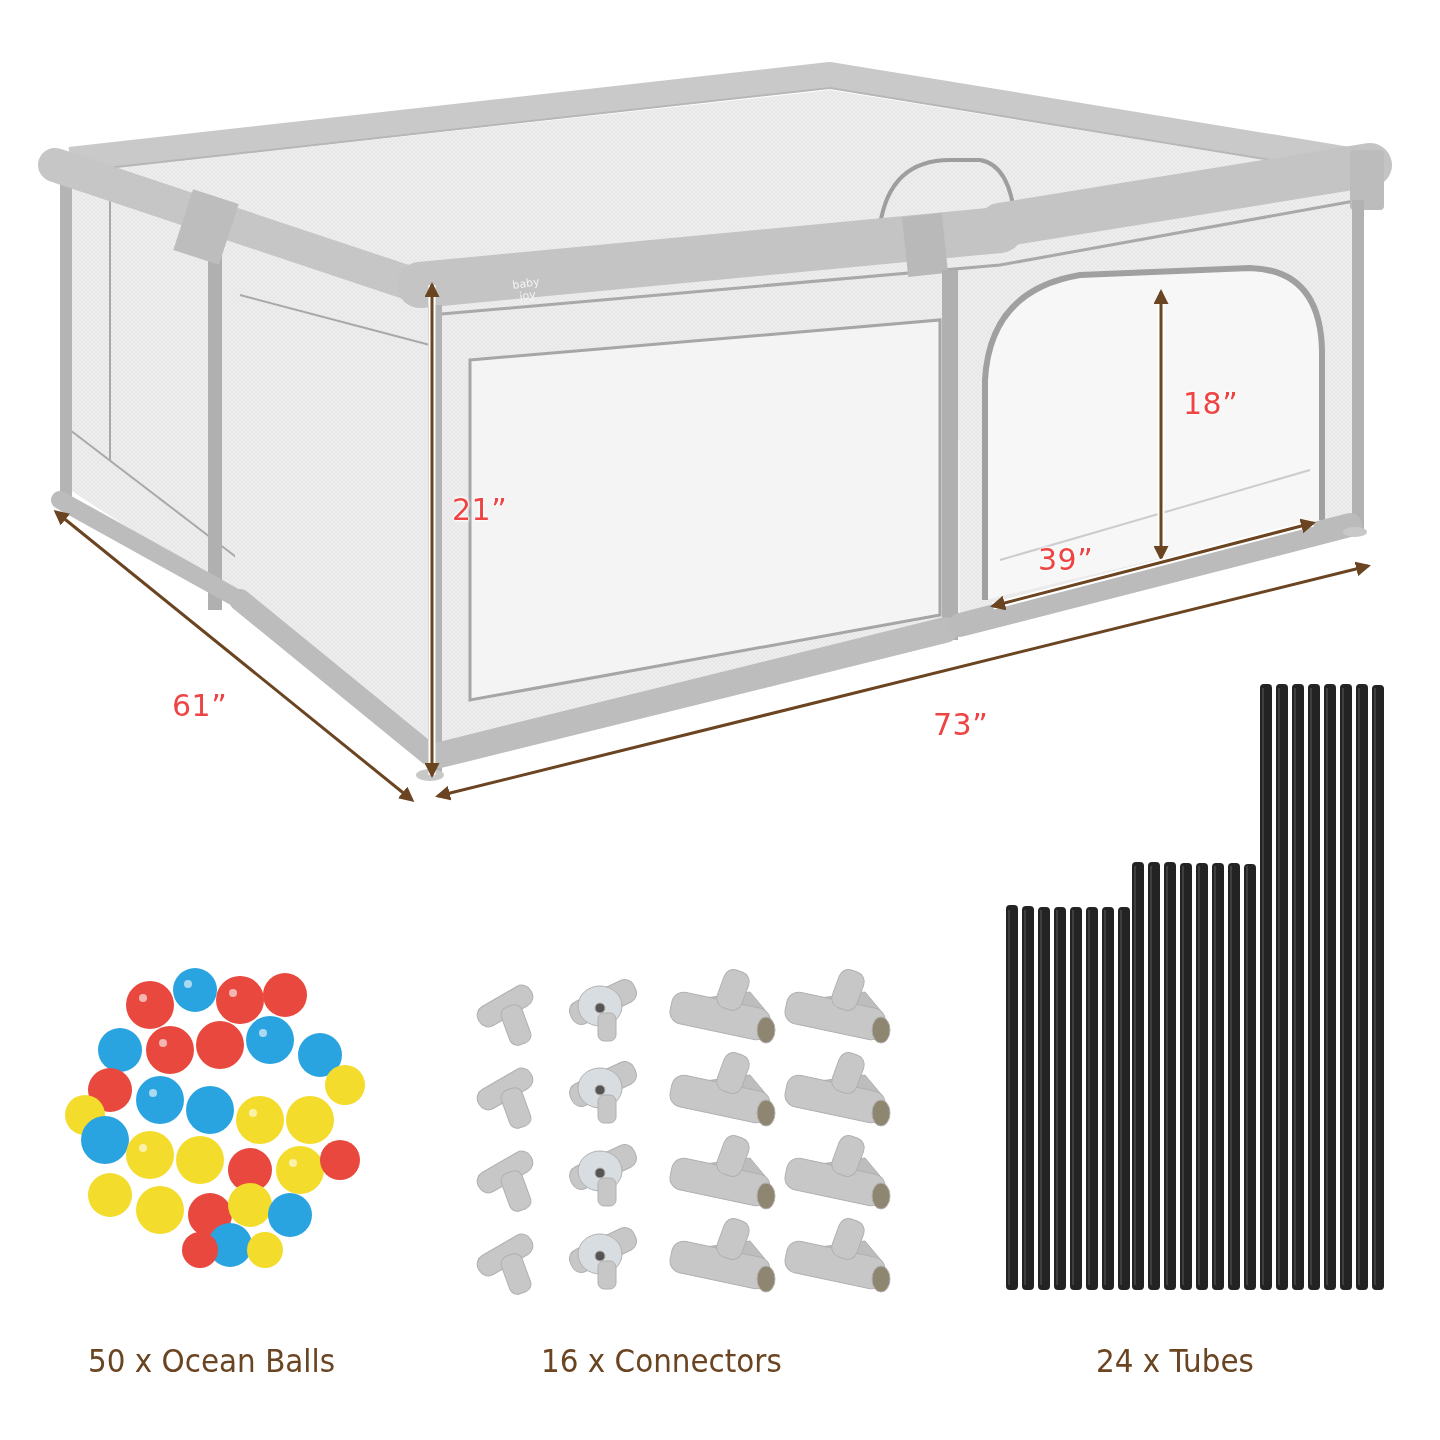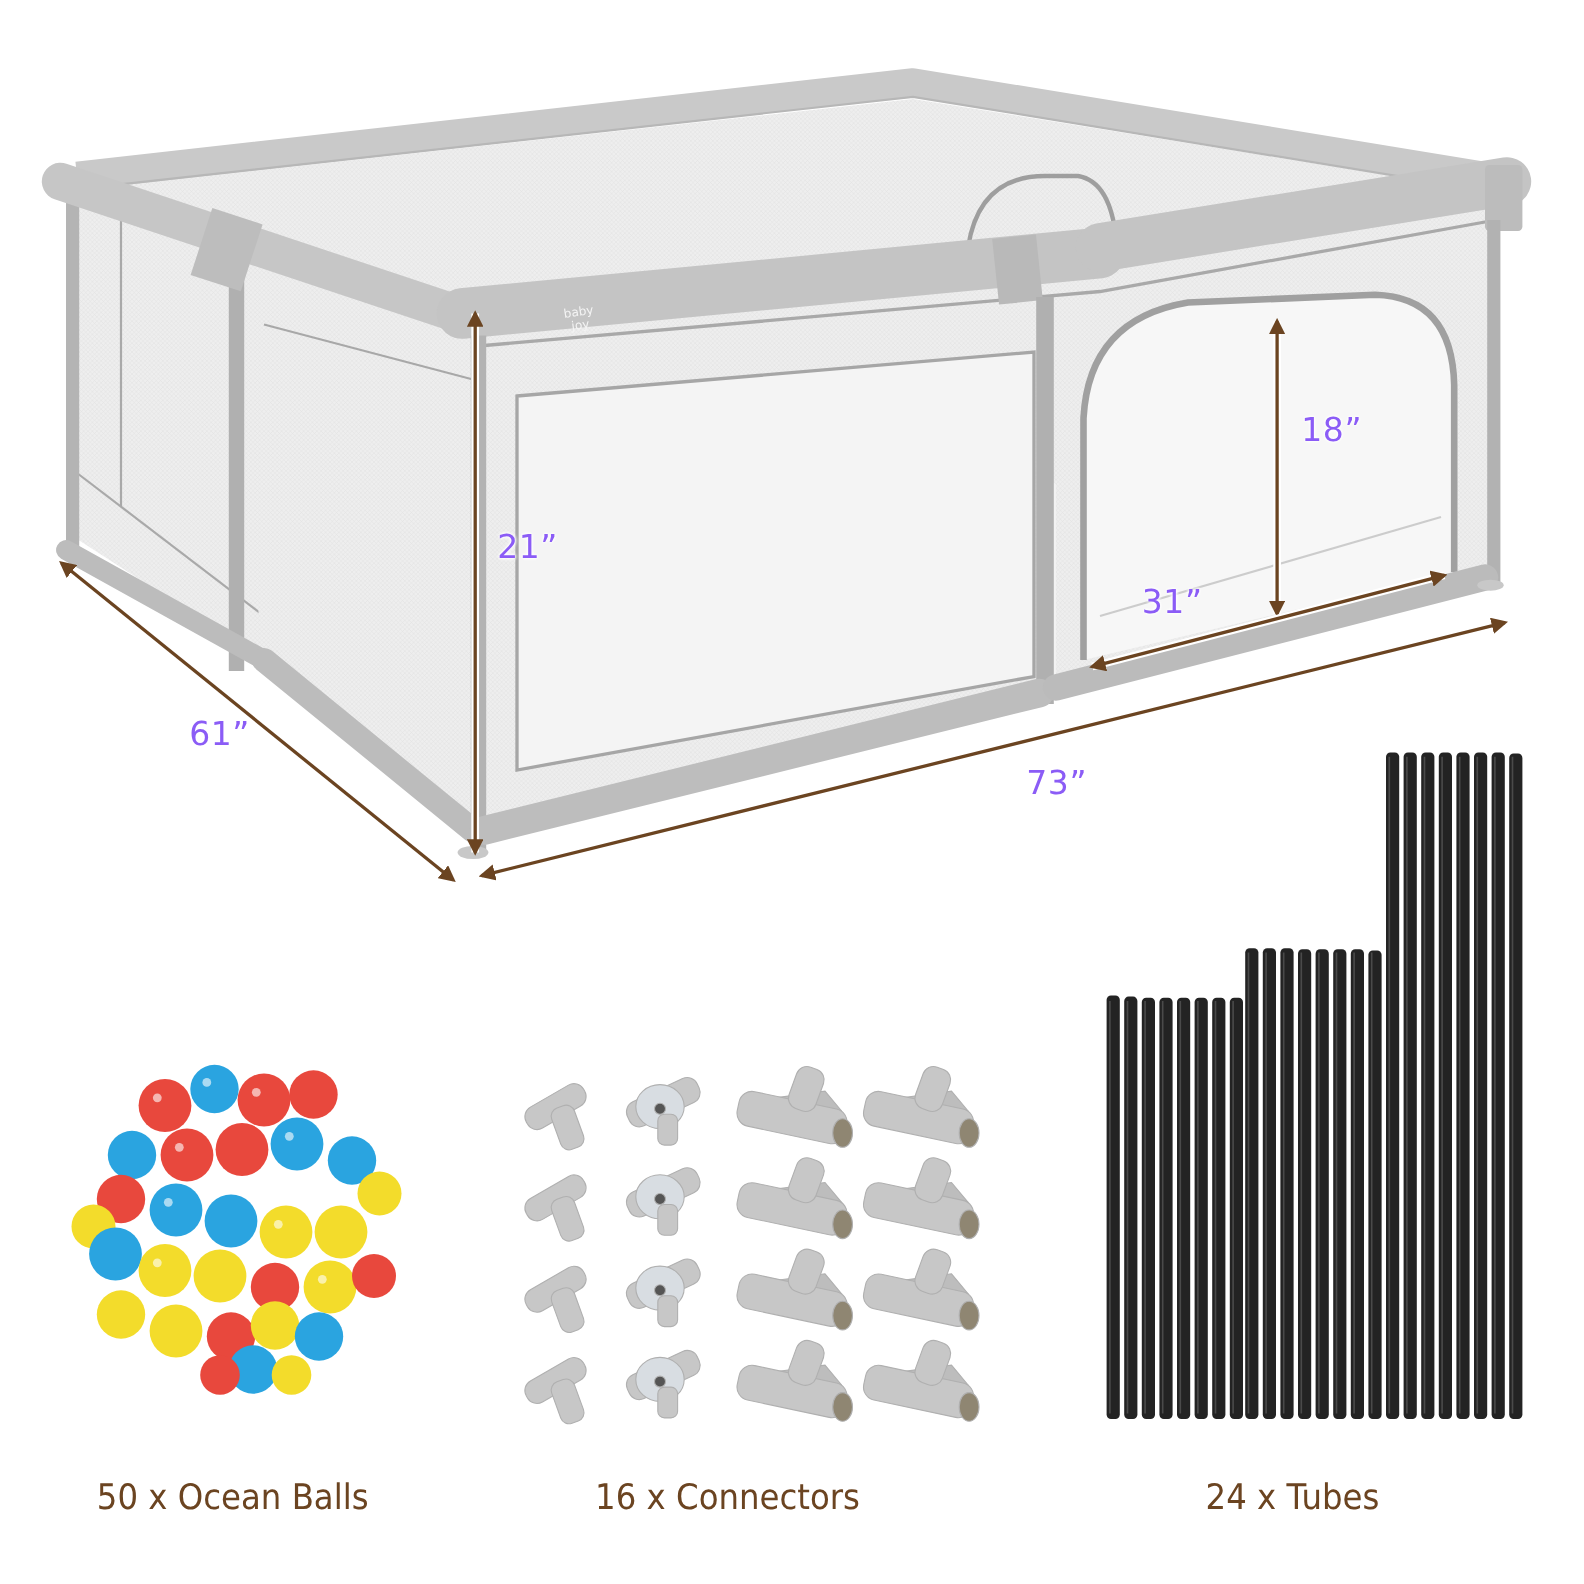--- a/index.html
+++ b/index.html
@@ -2,23 +2,24 @@
 <html><head>
 <meta charset="utf-8">
 <style>
   html, body { margin: 0; padding: 0; background: #ffffff; }
   body { width: 1440px; height: 1440px; position: relative; overflow: hidden;
          font-family: "DejaVu Sans", "Liberation Sans", sans-serif; }
   .stage { position: absolute; left: 0; top: 0; width: 1440px; height: 1440px; }
   svg { position: absolute; left: 0; top: 0; }
   .dim-label {
     position: absolute; font-family: "DejaVu Sans", sans-serif;
-    font-size: 30px; color: #8b5cf6; letter-spacing: 0.5px;
+    font-size: 30px; color: #ef4444; letter-spacing: 0.5px;
     text-shadow: 0 0 3px #fff, 0 0 3px #fff, 0 0 4px #fff;
     white-space: nowrap;
+    margin-top: 12px;
   }
   .caption {
     position: absolute; top: 1342px; font-family: "DejaVu Sans", sans-serif;
     font-size: 32px; color: #6b4421; white-space: nowrap; transform: scaleX(0.92);
     transform-origin: left center;
   }
   .logo {
     position: absolute; left: 514px; top: 278px; width: 28px; height: 40px;
     font-family: "DejaVu Sans", sans-serif; font-size: 11px; line-height: 12px;
     color: #f4f4f4; text-align: center; transform: rotate(-8deg);
@@ -95,22 +96,22 @@
       <line x1="993" y1="606" x2="1313" y2="523" marker-start="url(#arrowHead)" marker-end="url(#arrowHead)"></line>
       <line x1="56" y1="512" x2="412" y2="800" marker-start="url(#arrowHead)" marker-end="url(#arrowHead)"></line>
       <line x1="438" y1="796" x2="1368" y2="566" marker-start="url(#arrowHead)" marker-end="url(#arrowHead)"></line>
     </g>
   </svg>
 
   <div class="logo">baby joy</div>
 
   <div class="dim-label" style="left:452px; top:480px;">21”</div>
   <div class="dim-label" style="left:1183px; top:374px;">18”</div>
-  <div class="dim-label" style="left:1038px; top:530px;">31”</div>
-  <div class="dim-label" style="left:172px; top:650px;text-align:right;">61”</div>
+  <div class="dim-label" style="left:1038px; top:530px;">39”</div>
+  <div class="dim-label" style="left:172px; top:676px;text-align:right;">61”</div>
   <div class="dim-label" style="left:933px; top:695px;text-align:center;">73”</div>
 
   <svg width="1440" height="1440" viewBox="0 0 1440 1440">
     <g>
       <circle cx="150" cy="1005" r="24" fill="#e8483d"></circle>
       <circle cx="195" cy="990" r="22" fill="#2aa4e0"></circle>
       <circle cx="240" cy="1000" r="24" fill="#e8483d"></circle>
       <circle cx="285" cy="995" r="22" fill="#e8483d"></circle>
       <circle cx="120" cy="1050" r="22" fill="#2aa4e0"></circle>
       <circle cx="170" cy="1050" r="24" fill="#e8483d"></circle>

